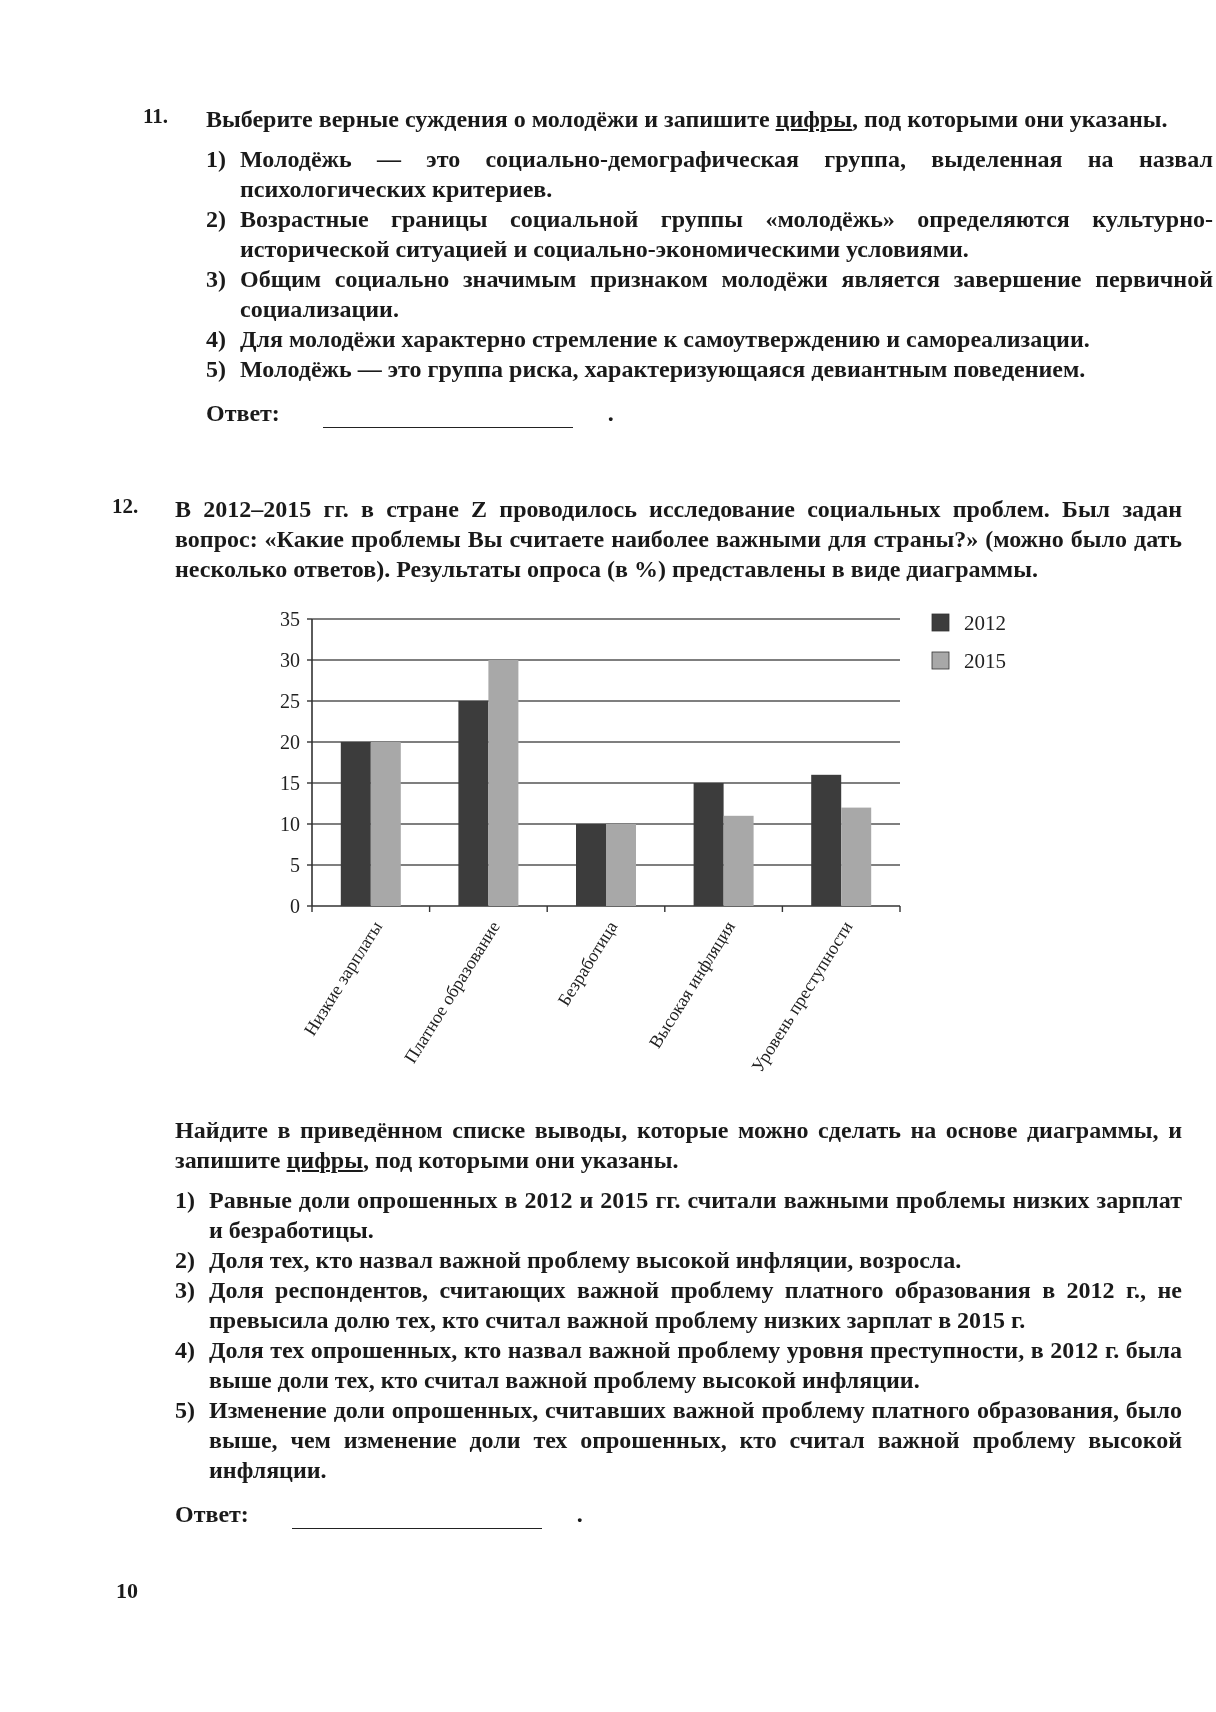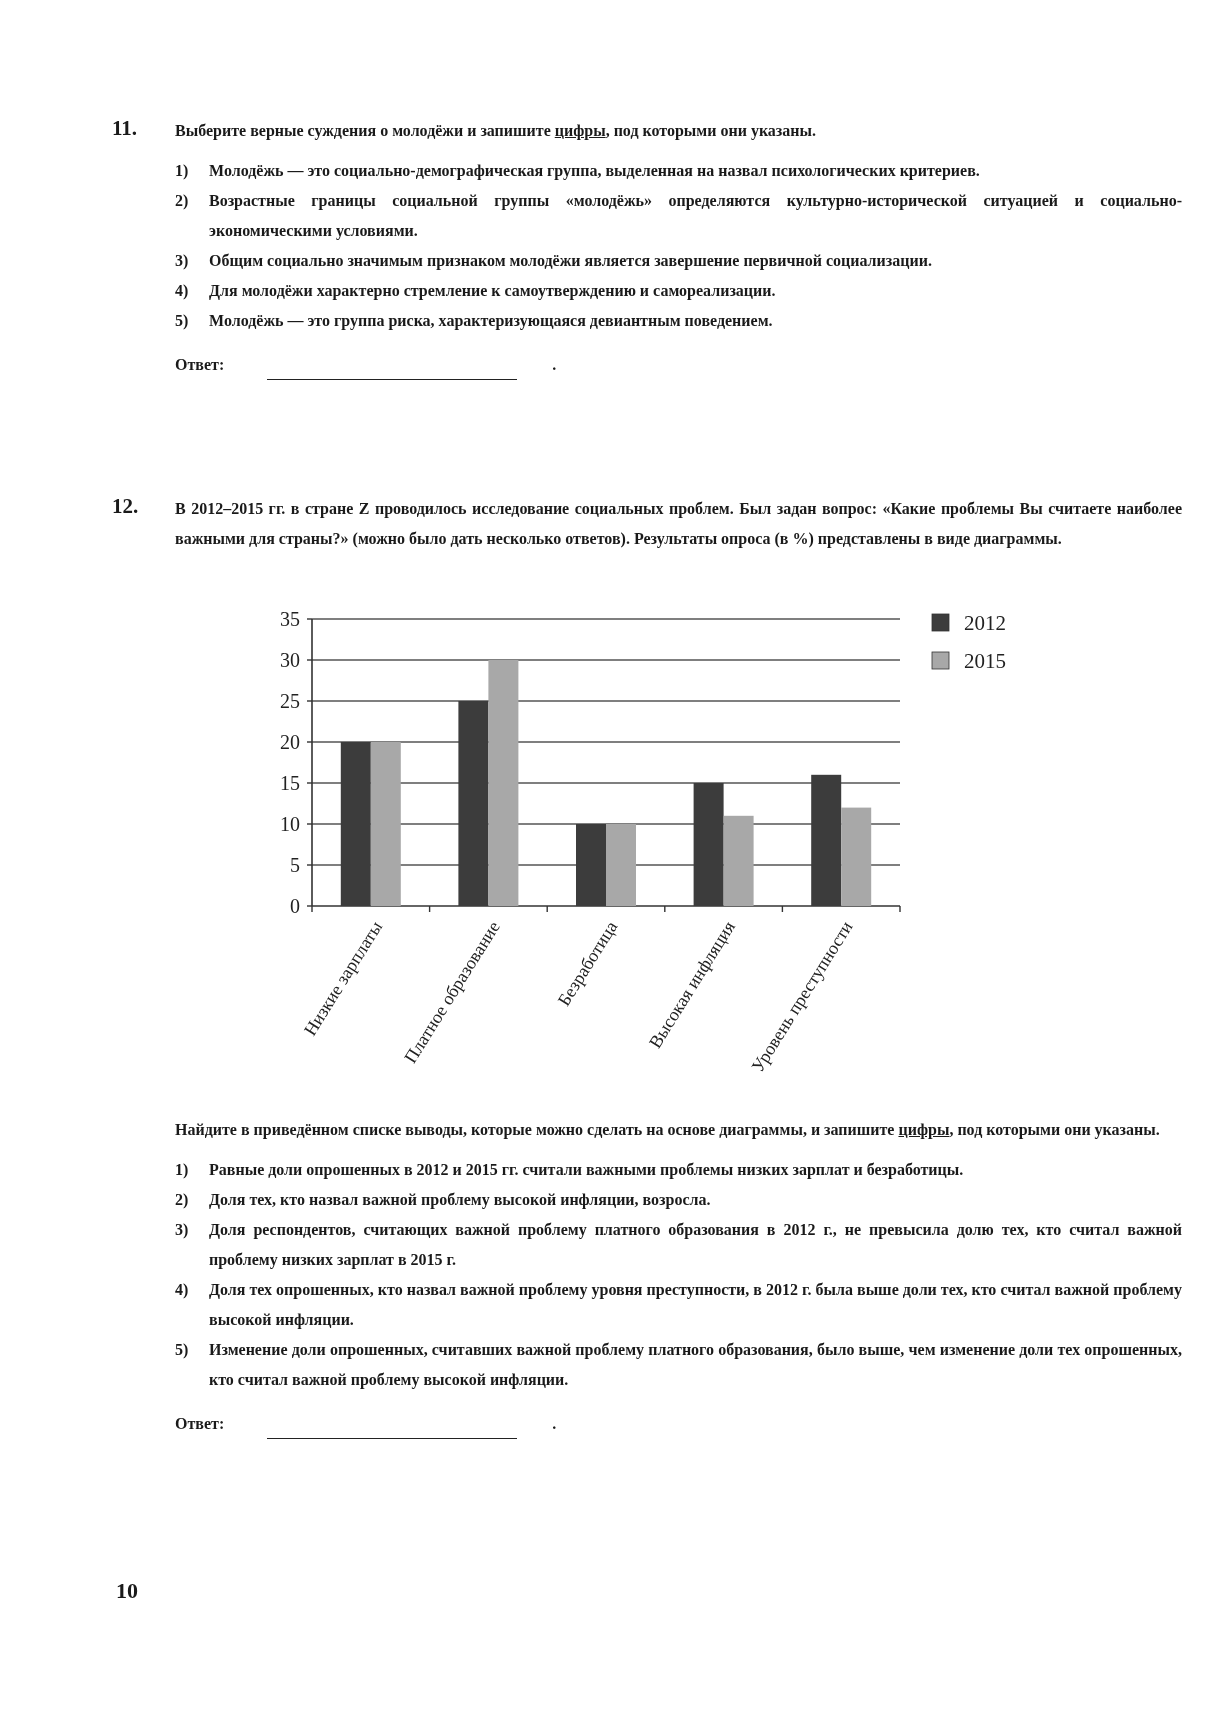--- a/index.html
+++ b/index.html
@@ -1,36 +1,36 @@
 <!DOCTYPE html>
 <html><head>
 <meta charset="utf-8">
 <style>
   html, body { margin:0; padding:0; background:#ffffff; }
   body { width:1216px; height:1712px; position:relative; overflow:hidden;
          font-family:"Liberation Serif","DejaVu Serif",serif; color:#1a1a1a; }
   .task { position:absolute; left:112px; width:1070px; }
   .num { position:absolute; left:0; top:0; font-weight:bold; font-size:21px; }
-  .body { margin-left:63px; font-size:16px; line-height:30px; font-weight:bold; }
+  .body { margin-left:63px; font-size:24px; line-height:30px; font-weight:bold; }
   .intro { text-align:justify; }
   .u { text-decoration:underline; }
   ol.opts { list-style:none; margin:10px 0 0 0; padding:0; }
   ol.opts li { position:relative; padding-left:34px; text-align:justify; line-height:30px; }
   ol.opts li .n { position:absolute; left:0; top:0; }
   .answer { margin-top:14px; display:flex; align-items:flex-end;gap:23px; }
   .answer .line { display:inline-block; width:250px; border-bottom:1.5px solid #222; margin-left:20px; height:20px; }
   .answer .dot { margin-left:12px; }
   .pagenum { position:absolute; left:116px; top:1578px; font-size:22px; font-weight:bold; }
   .chart { position:absolute; left:240px; top:600px; width:880px; height:520px; }
   .chart svg text { font-family:"Liberation Serif","DejaVu Serif",serif; }
 </style>
 </head>
 <body>
 
-<div class="task" style="top:116px;">
+<div class="task" style="top:104px;margin-left:31px;">
   <div class="num">11.</div>
   <div class="body">
     <div class="intro"><span>Выберите верные суждения о молодёжи и запишите </span><span class="u">цифры</span><span>, под которыми они указаны.</span></div>
     <ol class="opts">
       <li><span class="n">1)</span><span>Молодёжь — это социально-демографическая группа, выделенная на назвал психологических критериев.</span></li>
       <li><span class="n">2)</span><span>Возрастные границы социальной группы «молодёжь» определяются культурно-исторической ситуацией и социально-экономическими условиями.</span></li>
       <li><span class="n">3)</span><span>Общим социально значимым признаком молодёжи является завершение первичной социализации.</span></li>
       <li><span class="n">4)</span><span>Для молодёжи характерно стремление к самоутверждению и самореализации.</span></li>
       <li><span class="n">5)</span><span>Молодёжь — это группа риска, характеризующаяся девиантным поведением.</span></li>
     </ol>

